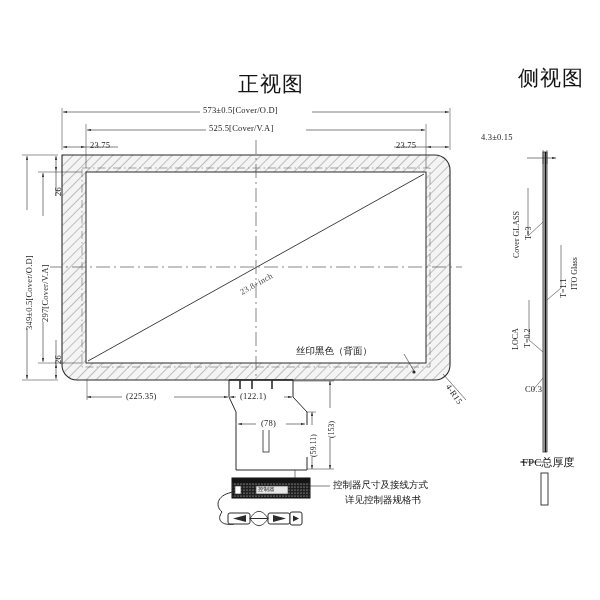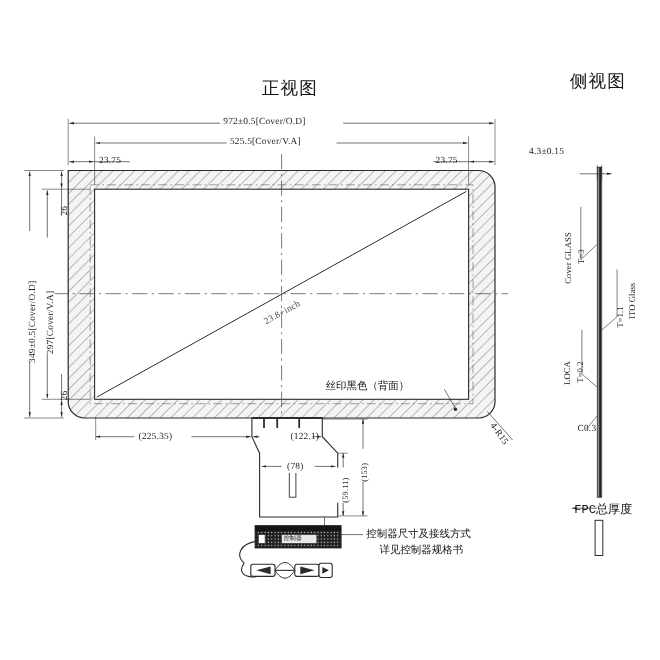--- a/index.html
+++ b/index.html
@@ -17,21 +17,21 @@
   }
   #drawing {
     position: absolute;
     left: 0;
     top: 0;
     width: 600px;
     height: 600px;
   }
   .view-title {
     position: absolute;
-    font-size: 16px;
+    font-size: 21px;
     letter-spacing: 1px;
     color: #141414;
     white-space: nowrap;
     font-family: "DejaVu Sans", "Liberation Sans", sans-serif;
   }
   .dim {
     position: absolute;
     font-size: 8.5px;
     color: #1c1c1c;
     white-space: nowrap;
@@ -39,21 +39,21 @@
     letter-spacing: 0.2px;
   }
   .dim-sm {
     font-size: 7.5px;
   }
   .note-cn {
     position: absolute;
     font-size: 9.5px;
     color: #111111;
     white-space: nowrap;
-    font-family: Liberation Mono, monospace;
+    font-family: Liberation Serif, serif;
   }
   .rot90 {
     transform: rotate(-90deg);
     transform-origin: left top;
   }
   .rot-diag {
     transform: rotate(-29deg);
     transform-origin: left top;
   }
   .rot-r15 {
@@ -205,38 +205,38 @@
     <line x1="543" y1="378" x2="533" y2="390" stroke="#2b2b2b" stroke-width="0.55"></line>
 
     <line x1="520" y1="462" x2="543" y2="462" stroke="#2b2b2b" stroke-width="0.6" marker-start="url(#arrR)"></line>
     <rect x="541" y="473" width="7" height="32" fill="#ffffff" stroke="#2b2b2b" stroke-width="0.9"></rect>
   </g>
 </svg>
 
 <div class="view-title" style="left:238px; top:70px;">正视图</div>
 <div class="view-title" style="left:518px; top:64px;">侧视图</div>
 
-<div class="dim" style="left:203px; top:105px;">972±0.5[Cover/O.D]</div>
+<div class="dim" style="left:203px; top:105px;">573±0.5[Cover/O.D]</div>
 <div class="dim" style="left:209px; top:123px;">525.5[Cover/V.A]</div>
 <div class="dim" style="left:90px; top:140px;">23.75</div>
 <div class="dim" style="left:396px; top:140px;">23.75</div>
 
 <div class="dim rot90" style="left:24px; top:330px;">349±0.5[Cover/O.D]</div>
 <div class="dim rot90" style="left:40px; top:322px;">297[Cover/V.A]</div>
 <div class="dim rot90" style="left:53px; top:196px;">26</div>
 <div class="dim rot90" style="left:53px; top:364px;">26</div>
 
 <div class="dim rot-diag" style="left:238px; top:288px; color:#4a4a4a;">23.8+inch</div>
 
 <div class="dim rot-r15" style="left:452px; top:382px;">4-R15</div>
 
 <div class="note-cn" style="left:296px; top:345px;">丝印黑色（背面）</div>
 
 <div class="dim" style="left:126px; top:391px;">(225.35)</div>
-<div class="dim" style="left:240px; top:391px;margin-left:24px;">(122.1)</div>
+<div class="dim" style="left:240px; top:391px;">(122.1)</div>
 <div class="dim" style="left:261px; top:418px;">(78)</div>
 <div class="dim dim-sm rot90" style="left:309px; top:457px;">(59.11)</div>
 <div class="dim dim-sm rot90" style="left:327px; top:438px;">(153)</div>
 
 <div style="position:absolute; left:258px; top:486px; font-size:5.5px; letter-spacing:0px; color:#111; font-family:'DejaVu Sans','Liberation Sans',sans-serif;">控制器</div>
 
 <div class="note-cn" style="left:333px; top:479px;">控制器尺寸及接线方式</div>
 <div class="note-cn" style="left:333px; top:494px;margin-left:12px;">详见控制器规格书</div>
 
 <div class="dim" style="left:481px; top:132px;">4.3±0.15</div>

